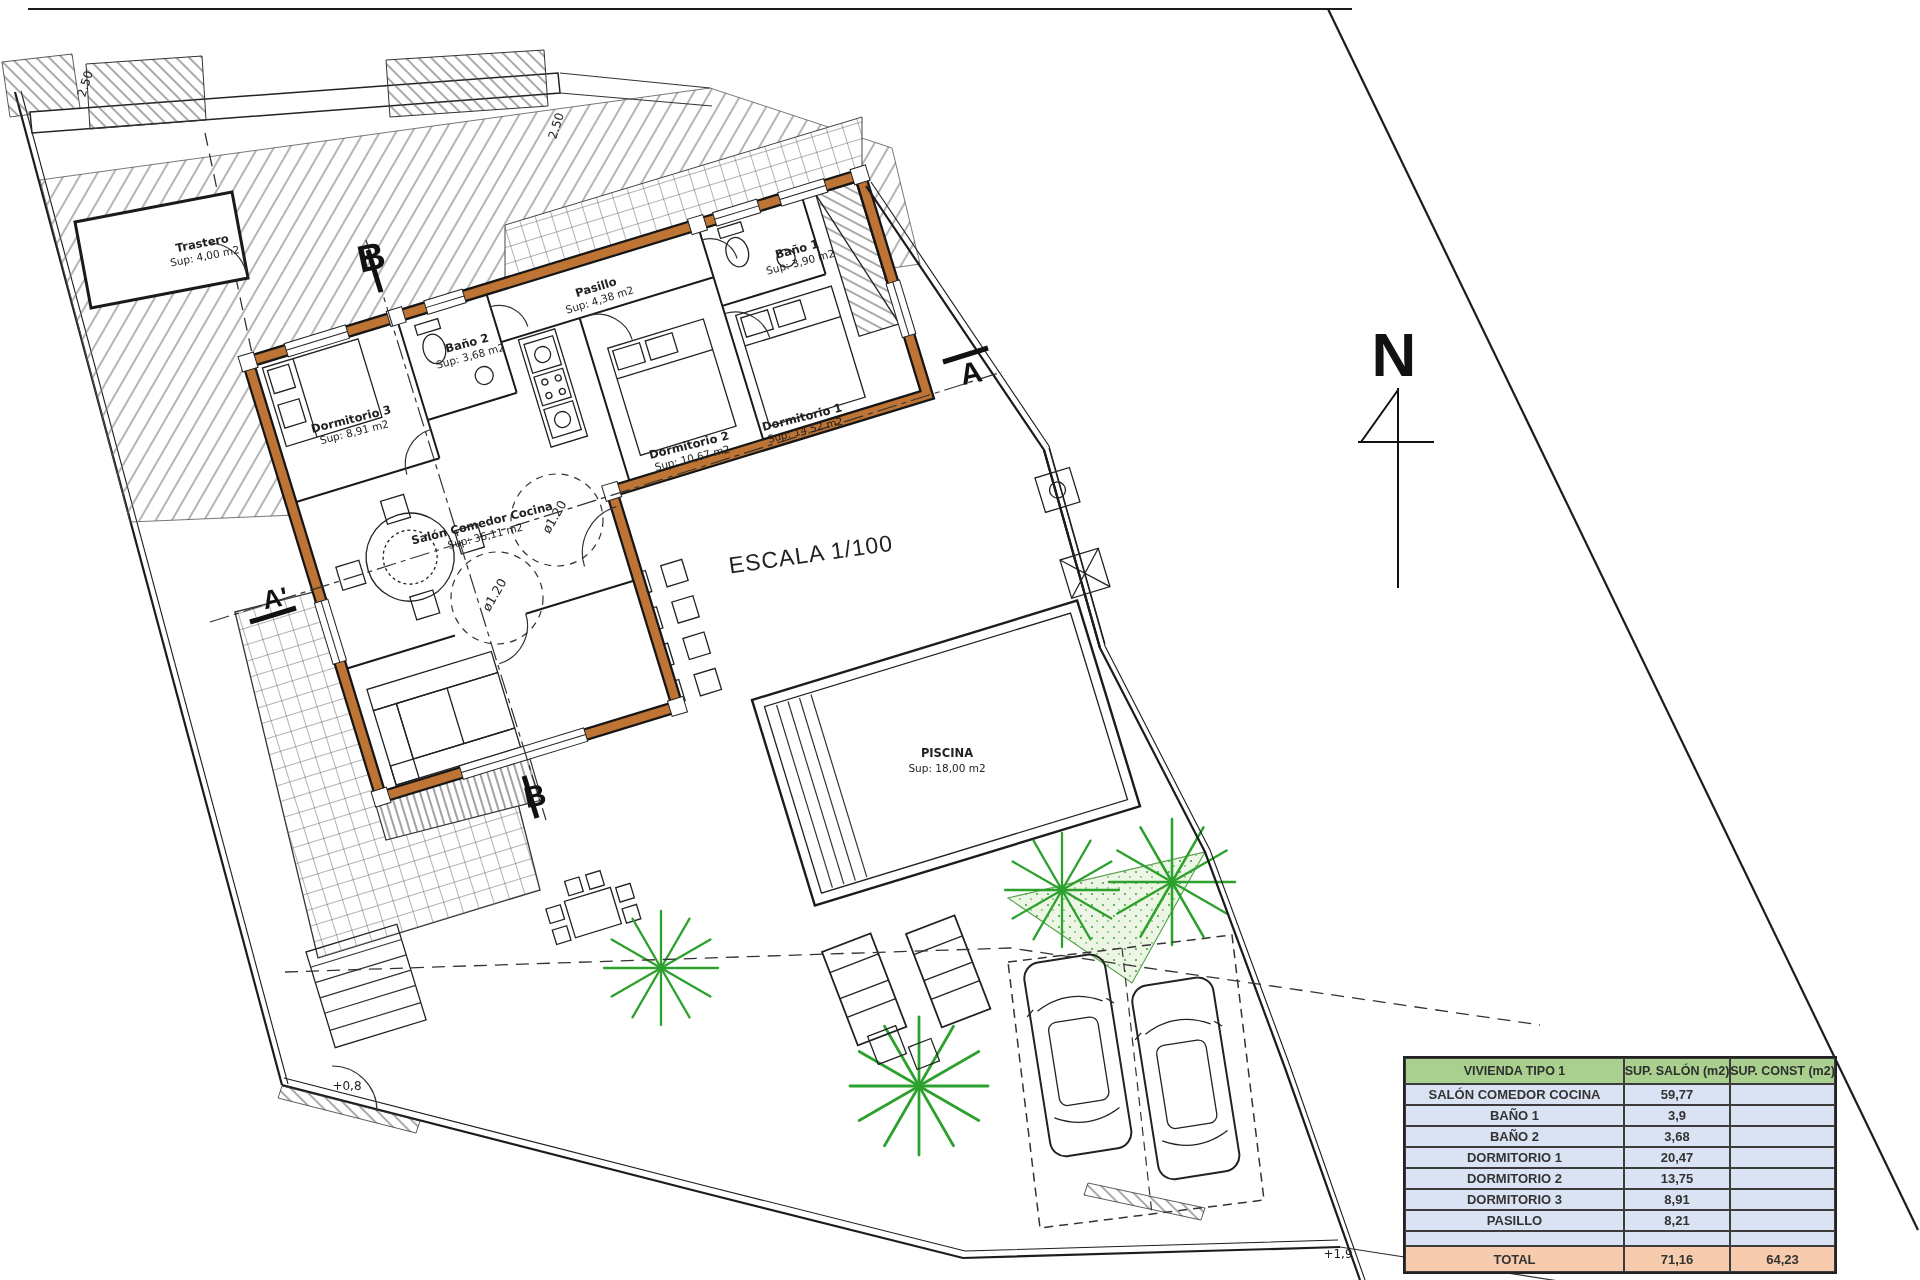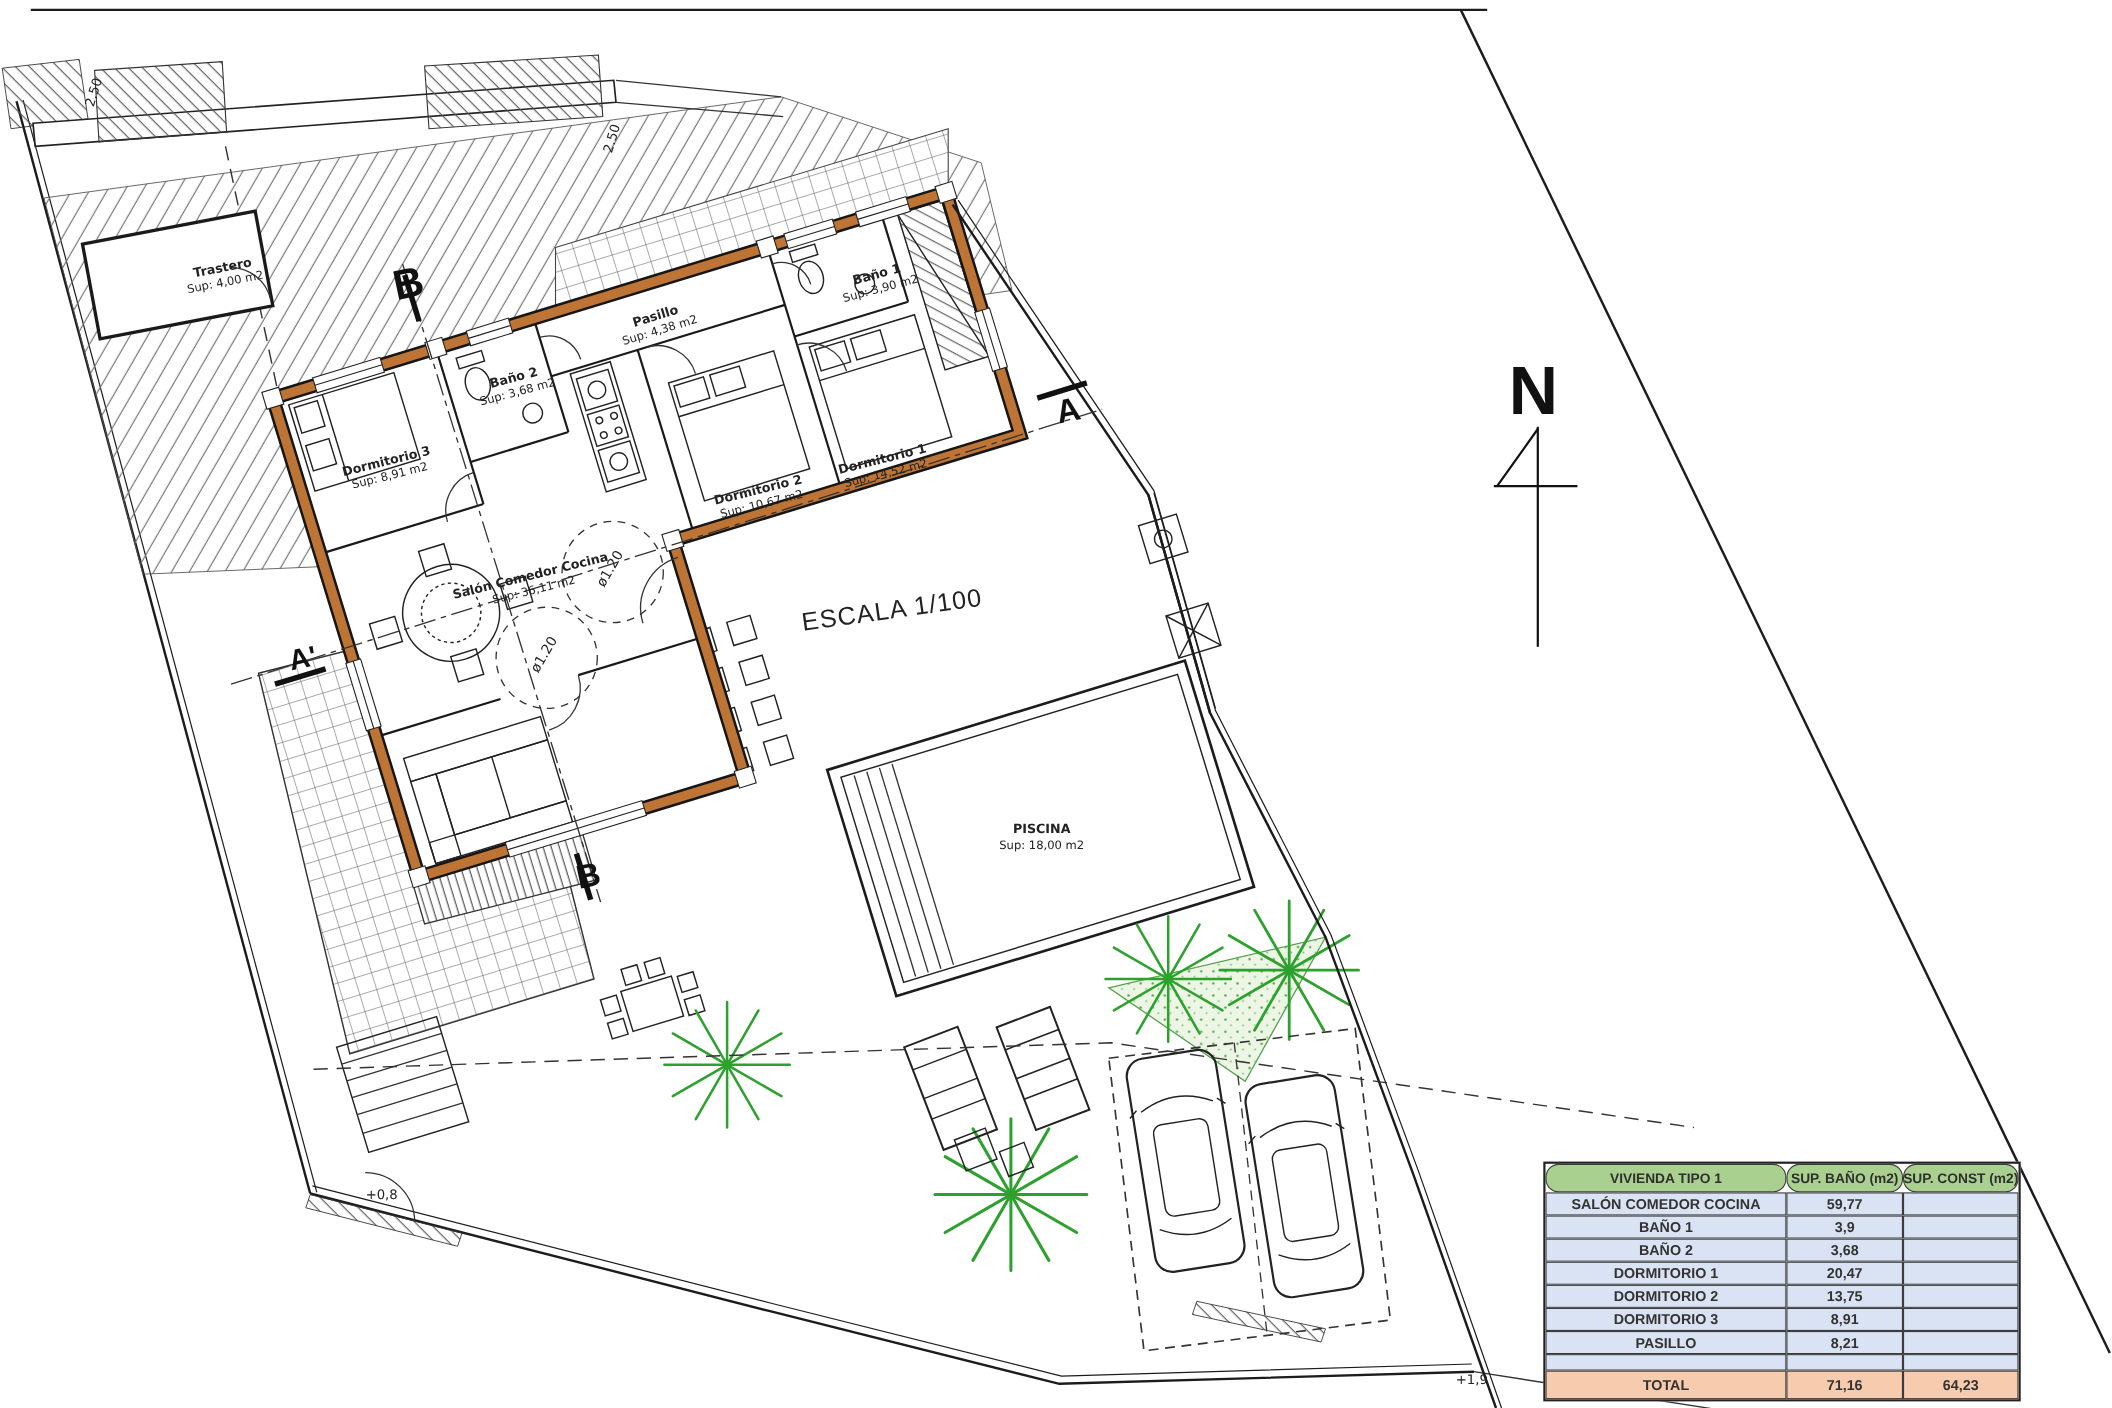--- a/index.html
+++ b/index.html
@@ -33,21 +33,21 @@
   .dimt {font:400 12px "DejaVu Sans",sans-serif;fill:#222;text-anchor:middle;}
   .north{font:700 62px "Liberation Sans",sans-serif;fill:#111;text-anchor:middle;}
 
   
   .areas-table{position:absolute;left:1403px;top:1056px;border:2px solid #222;
       background:#fff;display:grid;grid-template-columns:219px 106px 105px;
       font-family:"Liberation Sans",sans-serif;color:#333;}
   .c{border:1px solid #3c3c3c;display:flex;align-items:center;justify-content:center;
      text-align:center;height:19px;line-height:1;font-size:13px;font-weight:700;
      background:var(--table-row,#dae3f3);overflow:hidden;white-space:nowrap;}
-  .c.h{height:24px;background:var(--table-header,#a9d08e);font-size:12.5px;color:#2f2f2f;border-radius:12px;}
+  .c.h{height:24px;background:var(--table-header,#a9d08e);font-size:12.5px;color:#2f2f2f;}
   .c.e{height:13px;}
   .c.t{height:24px;background:var(--table-total,#f7cbad);}
 </style>
 </head>
 <body>
 
 <svg id="plan" width="1920" height="1280" viewBox="0 0 1920 1280">
   <defs>
     <pattern id="hatchUp" patternUnits="userSpaceOnUse" width="14" height="14" patternTransform="rotate(30)">
       <line x1="3" y1="0" x2="3" y2="14" stroke="#777" stroke-width="1.1"></line>
@@ -410,21 +410,21 @@
   </g>
 
   <g>
     <text class="dimt" font-size="13" x="560" y="127" transform="rotate(-73 560 127)">2.50</text>
     <text class="dimt" font-size="11" x="89" y="85" transform="rotate(-73 89 85)">2.50</text>
   </g>
 </svg>
 
 <div class="areas-table">
   <div class="c h">VIVIENDA TIPO 1</div>
-  <div class="c h">SUP. BAÑO (m2)</div>
+  <div class="c h">SUP. SALÓN (m2)</div>
   <div class="c h">SUP. CONST (m2)</div>
 
   <div class="c">SALÓN COMEDOR COCINA</div>
   <div class="c">59,77</div>
   <div class="c"></div>
 
   <div class="c">BAÑO 1</div>
   <div class="c">3,9</div>
   <div class="c"></div>
 

